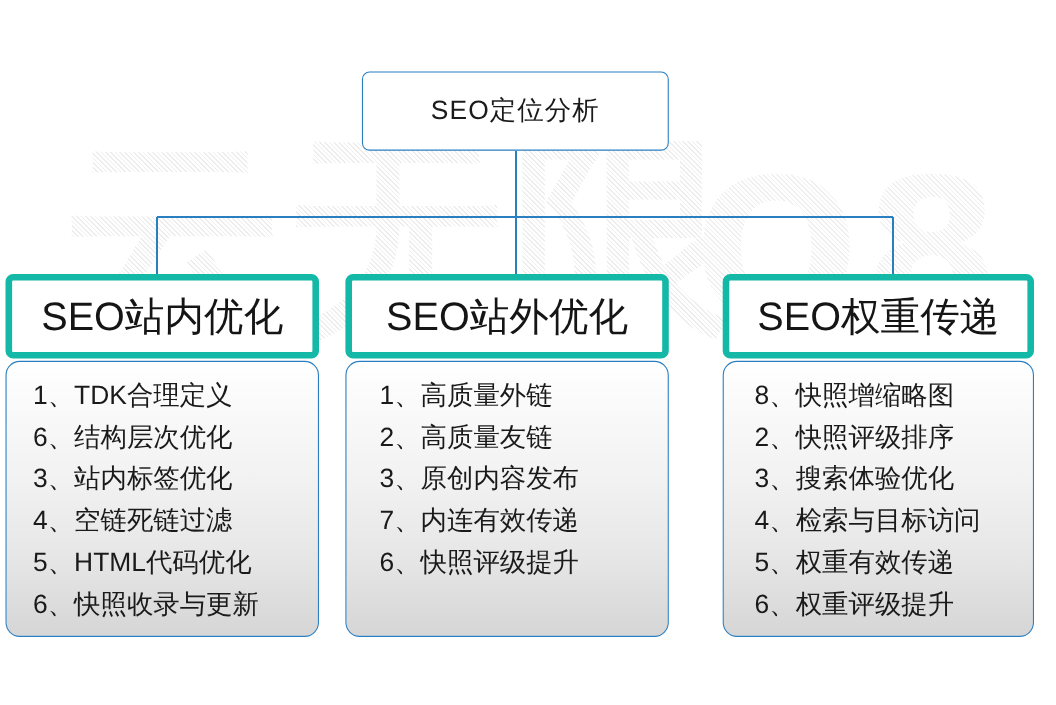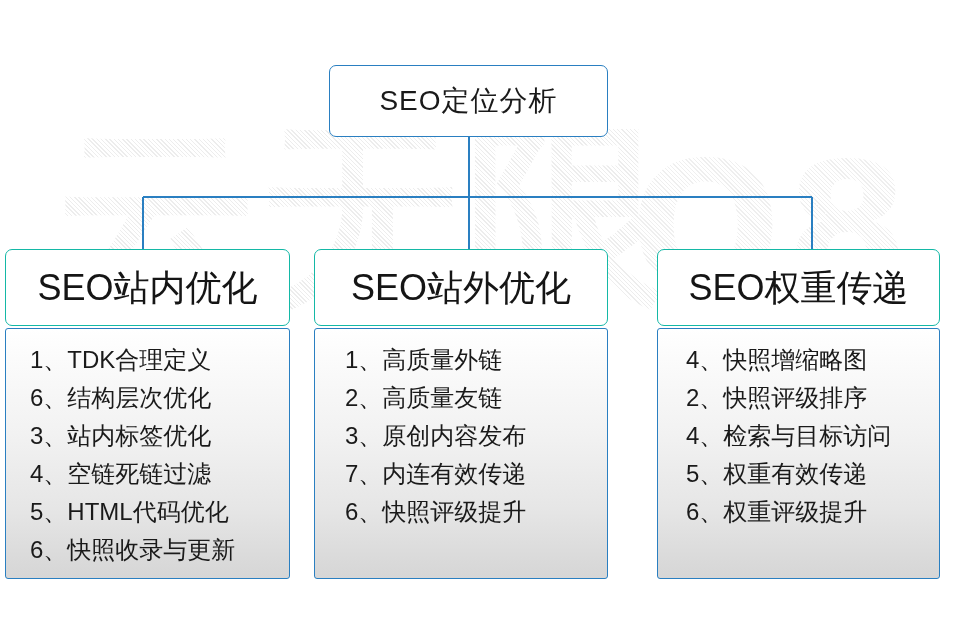--- a/index.html
+++ b/index.html
@@ -85,53 +85,53 @@
     width: 279px;
     height: 72px;
     border: 1px solid #2a7fc1;
     border-radius: 7px;
     background: #ffffff;
     display: flex;
     align-items: center;
     justify-content: center;
   }
   .root-label {
-    font-size: 28px;
+    font-size: 24px;
     color: #1a1a1a;
     letter-spacing: 1px;
     line-height: 1;
   }
 
   .column {
     position: absolute;
     z-index: 2;
     box-sizing: border-box;
   }
   .col-head {
     box-sizing: border-box;
-    border: 1px solid #14b8a6;
+    border: 6px solid #14b8a6;
     border-radius: 7px;
     background: #ffffff;
     height: 77px;
     display: flex;
     align-items: center;
     justify-content: center;
   }
   .col-head-label {
     font-size: 36px;
     color: #151515;
     letter-spacing: 0px;
     line-height: 1;
     white-space: nowrap;
   }
   .col-body {
     box-sizing: border-box;
     margin-top: 2px;
     border: 1px solid #2a7fc1;
-    border-radius: 3px;
+    border-radius: 13px;
     background: linear-gradient(to bottom,
         #ffffff 0%,
         #fbfbfb 12%,
         #f2f2f2 42%,
         #e6e6e6 72%,
         #d9d9d9 94%,
         #d6d6d6 100%);
     padding: 12px 0 10px 0;
     height: 251px;
   }
@@ -205,21 +205,22 @@
       <div class="item">7、内连有效传递</div>
       <div class="item">6、快照评级提升</div>
     </div>
   </div>
 
   <div class="column" id="col-2">
     <div class="col-head">
       <span class="col-head-label">SEO权重传递</span>
     </div>
     <div class="col-body">
-      <div class="item">4、快照增缩略图</div>
+      <div class="item">8、快照增缩略图</div>
       <div class="item">2、快照评级排序</div>
+      <div class="item">3、搜索体验优化</div>
       <div class="item">4、检索与目标访问</div>
       <div class="item">5、权重有效传递</div>
       <div class="item">6、权重评级提升</div>
     </div>
   </div>
 
 </div>
 
 </body></html>

